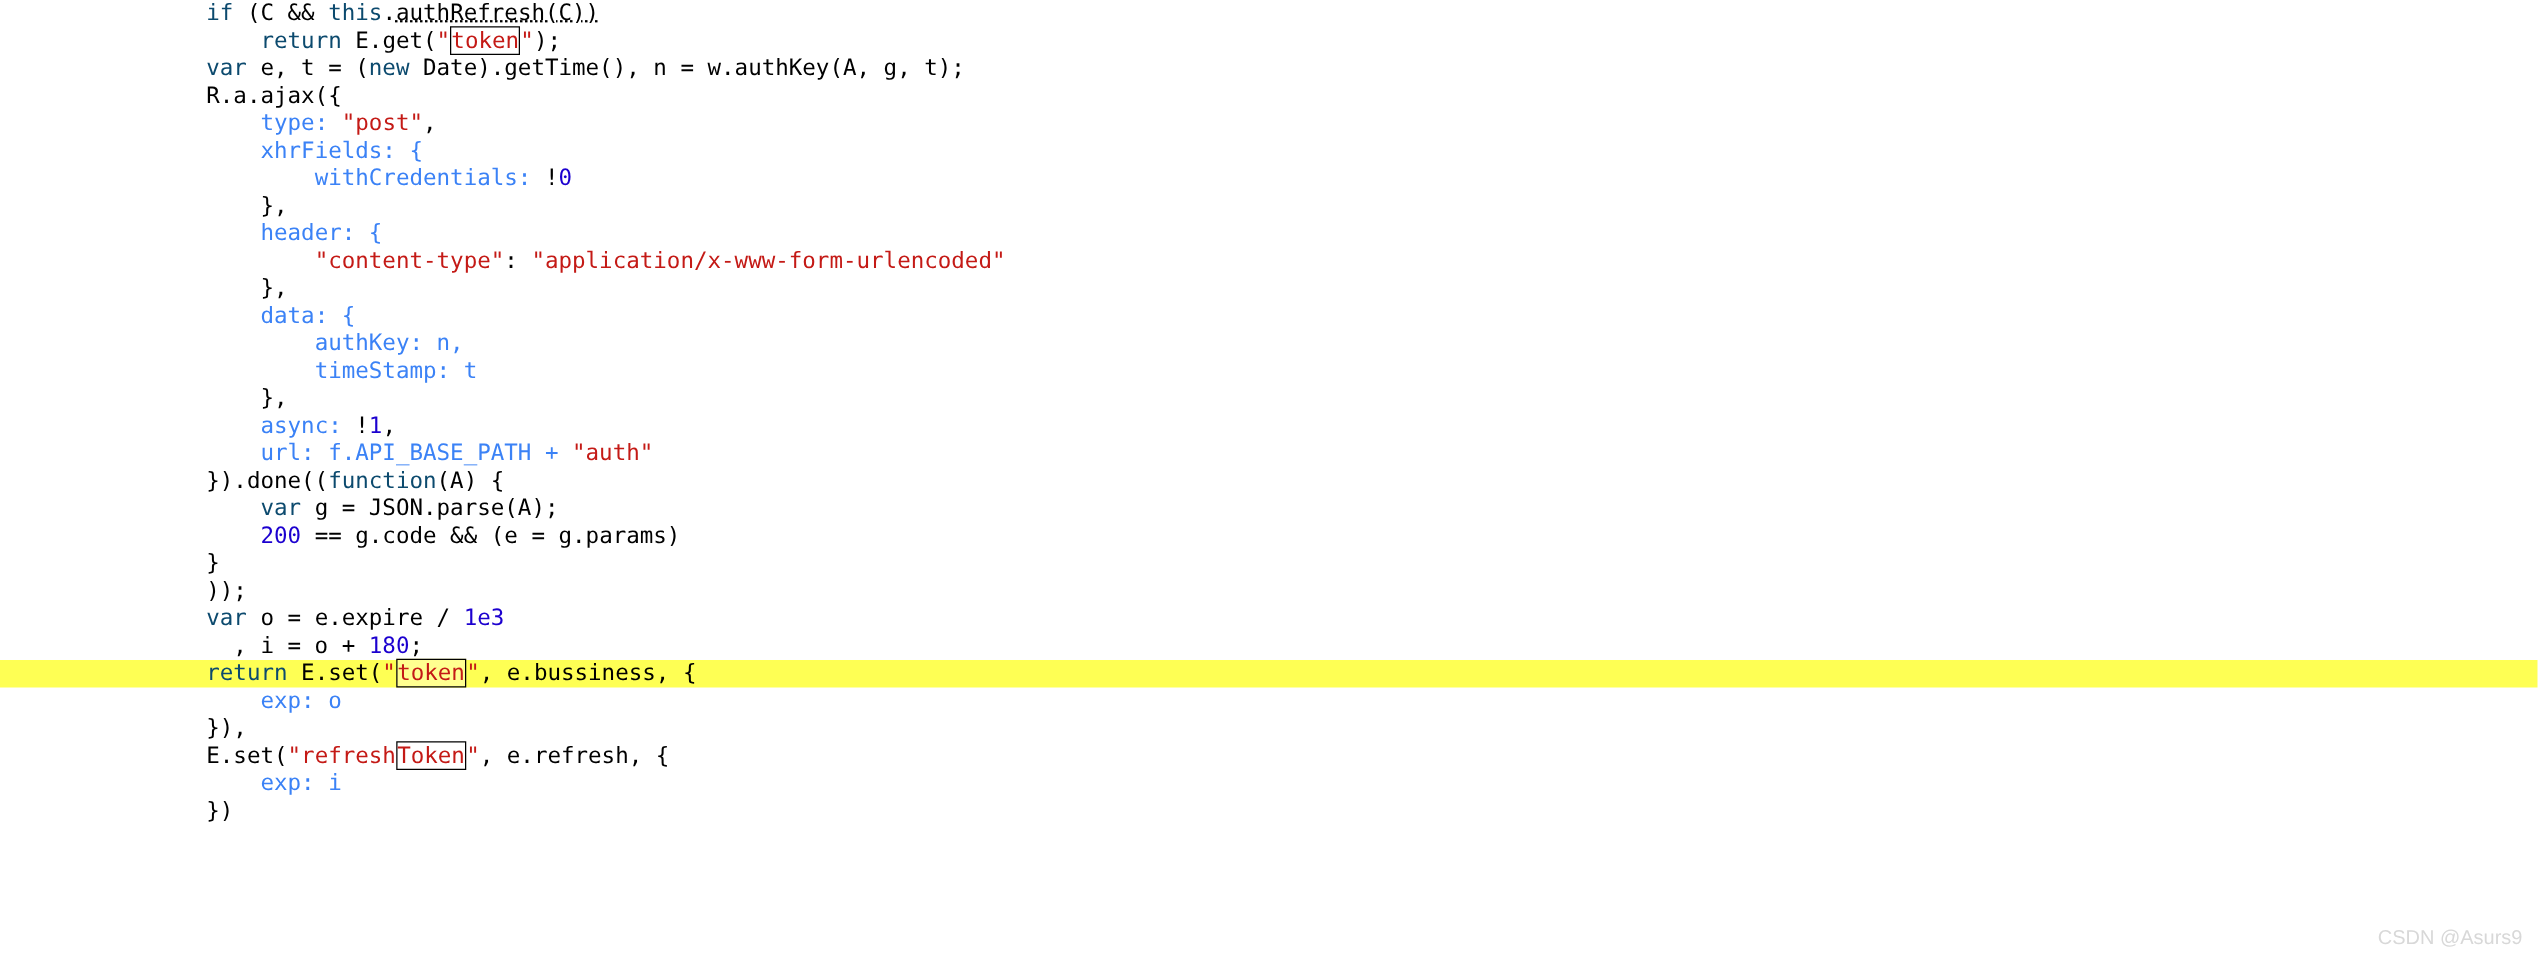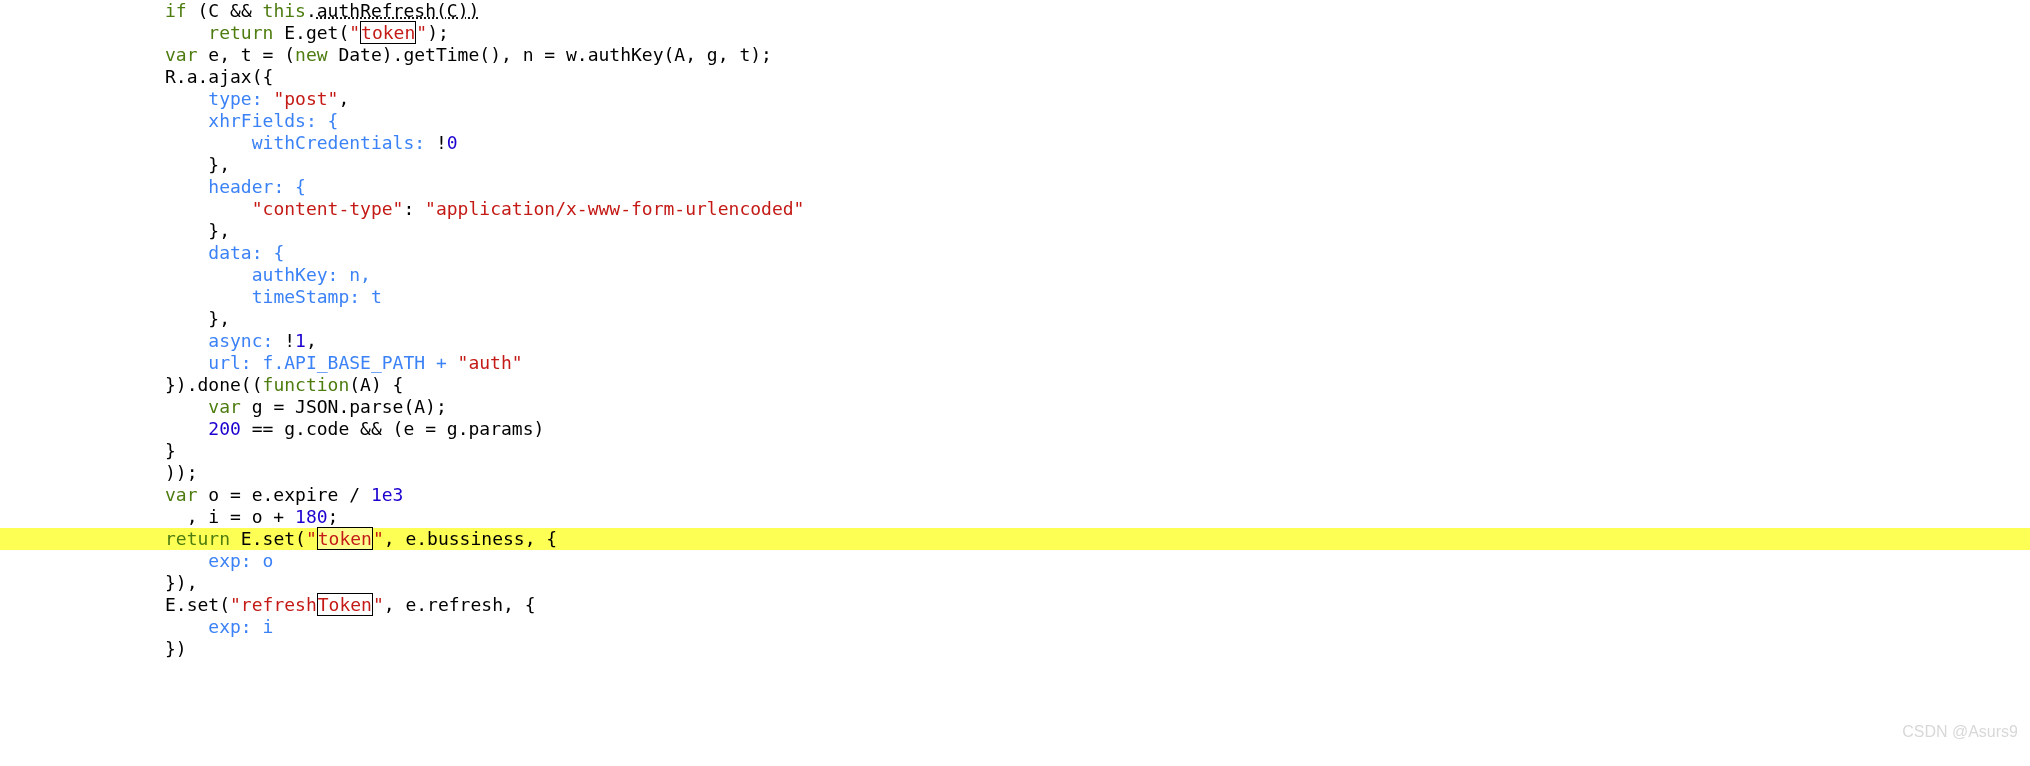--- a/index.html
+++ b/index.html
@@ -20,40 +20,40 @@
   .line {
     display: block;
     padding-left: 165px;
     height: 22px;
   }
   .hl {
     background: #feff54;
     display: block;
     width: 100%;
   }
-  .kw { color: #4d7c0f; }    
+  .kw { color: #0c4a6e; }    
   .num { color: #1c00cf; }   
   .str { color: #c41a16; }   
   .op { color: #000; }
   .pname { color: #3b82f6; }    
   .und { text-decoration: underline dotted #000; }
   .box {
     border: 1px solid #000;
     padding: 0 0px;
     background: #fff;
   }
   .box-hl {
     border: 1px solid #000;
     padding: 0 0px;
     background: #ffff90;
   }
   .watermark {
     position: fixed;
     right: 12px;
-    bottom: 23px;
+    bottom: 4px;
     color: #d8d8d8;
     font-family: Arial, sans-serif;
     font-size: 16px;
   }
 </style>
 </head>
 <body>
 
 <div class="code-area" id="code-root"><div class="line"><span class="kw">if</span><span class="op"> (C </span><span class="op">&amp;&amp;</span><span class="op"> </span><span class="kw">this</span><span class="op">.</span><span class="und">authRefresh(C))</span></div><div class="line">    <span class="kw">return</span><span class="op"> E.get(</span><span class="str">"</span><span class="box" style="color: rgb(196, 26, 22);">token</span><span class="str">"</span><span class="op">);</span></div><div class="line"><span class="kw">var</span><span class="op"> e, t = (</span><span class="kw">new</span><span class="op"> Date).getTime(), n = w.authKey(A, g, t);</span></div><div class="line"><span class="op">R.a.ajax({</span></div><div class="line">    <span class="pname">type: </span><span class="str">"post"</span><span class="op">,</span></div><div class="line">    <span class="pname">xhrFields: {</span></div><div class="line">        <span class="pname">withCredentials: </span><span class="op">!</span><span class="num">0</span></div><div class="line">    <span class="op">},</span></div><div class="line">    <span class="pname">header: {</span></div><div class="line">        <span class="str">"content-type"</span><span class="op">: </span><span class="str">"application/x-www-form-urlencoded"</span></div><div class="line">    <span class="op">},</span></div><div class="line">    <span class="pname">data: {</span></div><div class="line">        <span class="pname">authKey: n,</span></div><div class="line">        <span class="pname">timeStamp: t</span></div><div class="line">    <span class="op">},</span></div><div class="line">    <span class="pname">async: </span><span class="op">!</span><span class="num">1</span><span class="op">,</span></div><div class="line">    <span class="pname">url: f.API_BASE_PATH + </span><span class="str">"auth"</span></div><div class="line"><span class="op">}).done((</span><span class="kw">function</span><span class="op">(A) {</span></div><div class="line">    <span class="kw">var</span><span class="op"> g = JSON.parse(A);</span></div><div class="line">    <span class="num">200</span><span class="op"> == g.code </span><span class="op">&amp;&amp;</span><span class="op"> (e = g.params)</span></div><div class="line"><span class="op">}</span></div><div class="line"><span class="op">));</span></div><div class="line"><span class="kw">var</span><span class="op"> o = e.expire / </span><span class="num">1e3</span></div><div class="line"><span class="op">  , i = o + </span><span class="num">180</span><span class="op">;</span></div><div class="line hl"><span class="kw">return</span><span class="op"> E.set(</span><span class="str">"</span><span class="box-hl" style="color: rgb(196, 26, 22);">token</span><span class="str">"</span><span class="op">, e.bussiness, {</span></div><div class="line">    <span class="pname">exp: o</span></div><div class="line"><span class="op">}),</span></div><div class="line"><span class="op">E.set(</span><span class="str">"refresh</span><span class="box" style="color: rgb(196, 26, 22);">Token</span><span class="str">"</span><span class="op">, e.refresh, {</span></div><div class="line">    <span class="pname">exp: i</span></div><div class="line"><span class="op">})</span></div></div>
 

